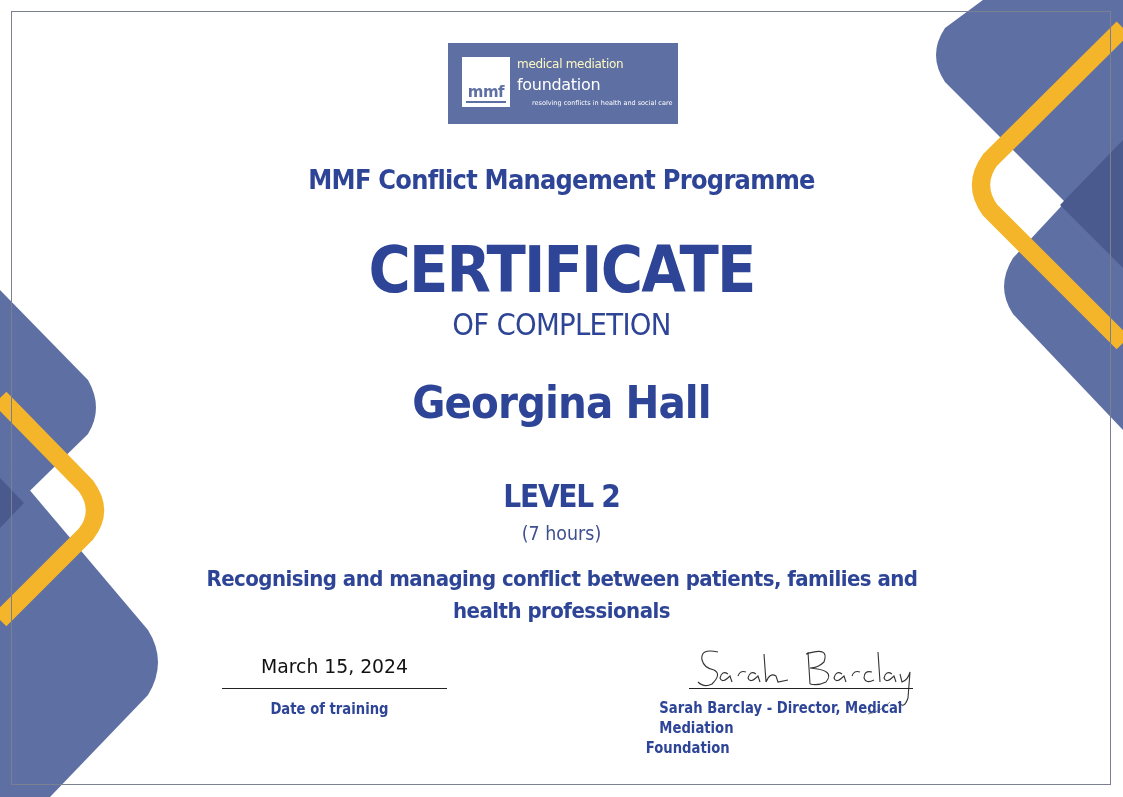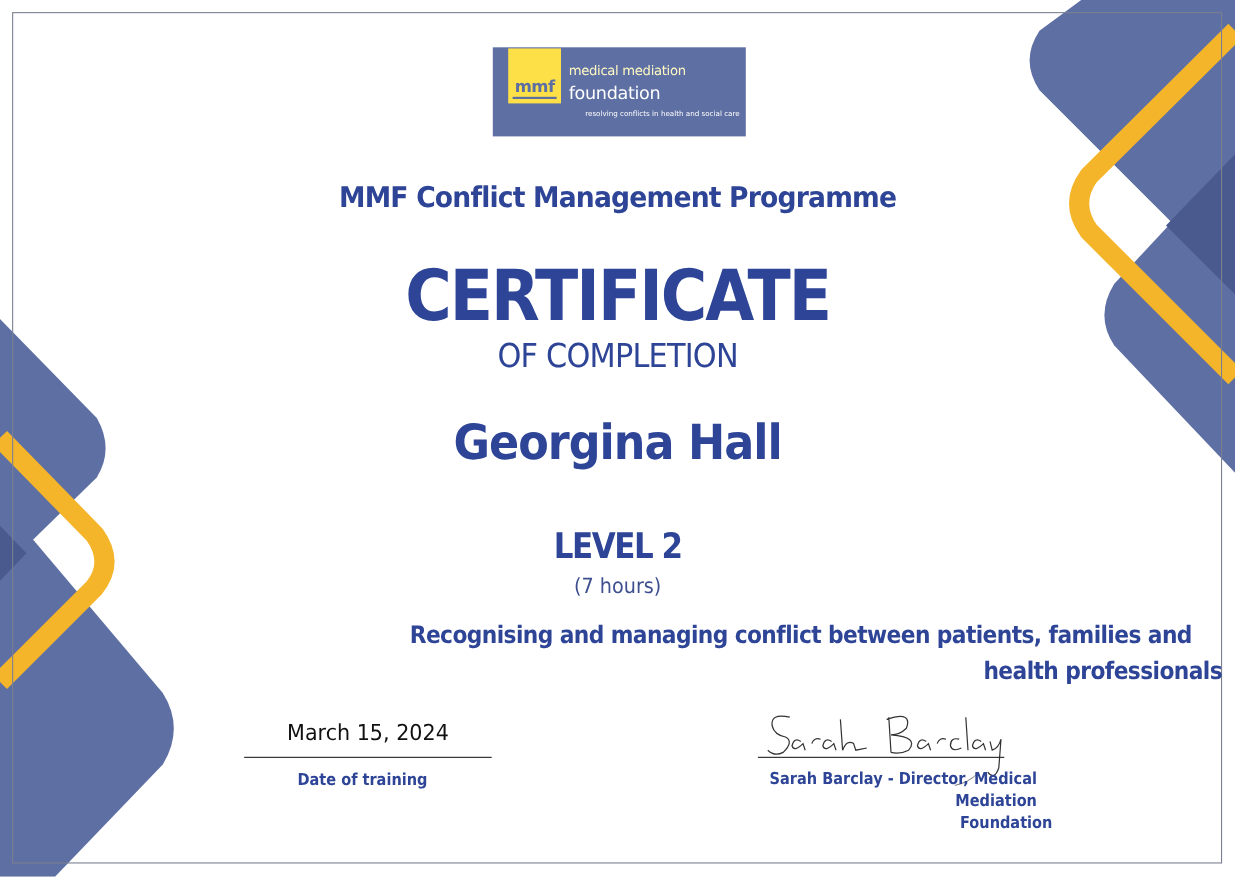--- a/index.html
+++ b/index.html
@@ -1,39 +1,39 @@
 <!DOCTYPE html>
 <html><head>
   <meta charset="utf-8">
   <style>
     html, body { margin:0; padding:0; }
     body { width:1123px; height:797px; position:relative; overflow:hidden; background:#ffffff; font-family:"Liberation Sans", "DejaVu Sans", sans-serif; }
     .deco { position:absolute; left:0; top:0; width:1123px; height:797px; pointer-events:none; }
     .border-frame { position:absolute; left:11px; top:11px; width:1100px; height:774px; border:1px solid #7a8090; box-sizing:border-box; }
     .center { position:absolute; left:0; width:1123px; text-align:center; color:#2E4597; }
     .logo { position:absolute; left:448px; top:43px; width:230px; height:81px; background:#5E6FA3; }
-    .logo-box { position:absolute; left:14px; top:1px; width:48px; height:50px; background:#fde047; }
+    .logo-box { position:absolute; left:14px; top:14px; width:48px; height:50px; background:#ffffff; }
     .logo-mmf { position:absolute; left:0; bottom:6px; width:48px; text-align:center; font-weight:bold; font-size:15px; color:#5E6FA3; font-family:"DejaVu Sans", sans-serif; letter-spacing:-0.5px; }
     .logo-mmf-line { position:absolute; left:4px; bottom:4px; width:40px; height:2px; background:#5E6FA3; }
     .logo-t1 { position:absolute; left:69px; top:12px; color:#fef9c3; font-size:12px; line-height:18px; font-family:"DejaVu Sans", sans-serif; font-weight:normal; letter-spacing:-0.3px; white-space:nowrap;}
     .logo-t2 { position:absolute; left:69px; top:33px; color:#fff; font-size:16px; line-height:18px; font-family:"DejaVu Sans", sans-serif; letter-spacing:-0.3px; }
     .logo-t3 { position:absolute; left:84px; top:56px; color:#fff; font-size:6.5px; line-height:8px; font-family:"DejaVu Sans", sans-serif; white-space:nowrap; }
     .programme { top:165px; font-size:26px; font-weight:bold; letter-spacing:-0.8px; font-family:"DejaVu Sans", sans-serif; transform:scaleX(0.93); }
     .cert { top:233px; font-size:64px; font-weight:bold; letter-spacing:-2px; font-family:"DejaVu Sans", sans-serif; line-height:74px; transform:scaleX(0.9); }
     .ofc { top:307px; font-size:30px; letter-spacing:-0.8px; font-family:"DejaVu Sans", sans-serif; transform:scaleX(0.92); }
     .name { top:377px; font-size:44px; font-weight:bold; letter-spacing:-1px; font-family:"DejaVu Sans", sans-serif; transform:scaleX(0.92);}
     .level { top:477px; font-size:32px; font-weight:bold; letter-spacing:-1.5px; font-family:"DejaVu Sans", sans-serif; transform:scaleX(0.88);}
     .hours { top:522px; font-size:19px; color:#3d4f8f; font-family:"DejaVu Sans", sans-serif; transform:scaleX(0.92);}
-    .course { top:563px; font-size:22px; font-weight:bold; line-height:32px; letter-spacing:-0.6px; font-family:"DejaVu Sans", sans-serif;text-align:right; }
+    .course { top:563px; font-size:22px; font-weight:bold; line-height:32px; letter-spacing:-0.6px; font-family:"DejaVu Sans", sans-serif; }
     .course span { display:inline-block; transform:scaleX(0.9); }
     .date-val { position:absolute; left:222px; top:654px; width:225px; text-align:center; font-size:20px; color:#111; font-family:"DejaVu Sans", sans-serif; transform:scaleX(0.94);}
     .date-line { position:absolute; left:222px; top:688px; width:225px; height:1px; background:#222; }
     .date-lbl { position:absolute; left:222px; top:700px; width:215px; text-align:center; font-size:15px; font-weight:bold; color:#2E4597; font-family:"DejaVu Sans", sans-serif; transform:scaleX(0.88);}
     .sig-line { position:absolute; left:689px; top:688px; width:224px; height:1px; background:#222; }
-    .sig-lbl { position:absolute; left:640px; top:698px; width:322px; text-align:right; font-size:15px; font-weight:bold; color:#2E4597; line-height:20px; font-family:"DejaVu Sans", sans-serif; }
+    .sig-lbl { position:absolute; left:640px; top:698px; width:322px; text-align:left; font-size:15px; font-weight:bold; color:#2E4597; line-height:20px; font-family:"DejaVu Sans", sans-serif; }
     .sig-lbl span { display:inline-block; transform:scaleX(0.88); }
     .sig-img { position:absolute; left:690px; top:640px; width:230px; height:80px; }
   </style>
 </head>
 <body>
 
 <svg class="deco" viewBox="0 0 1123 797" xmlns="http://www.w3.org/2000/svg">
 
   <path d="M 945 28 Q 927 55 945 82 L 1123 260 L 1123 -120 L 1010 -20 Z" fill="#5E6FA3"></path>
 

